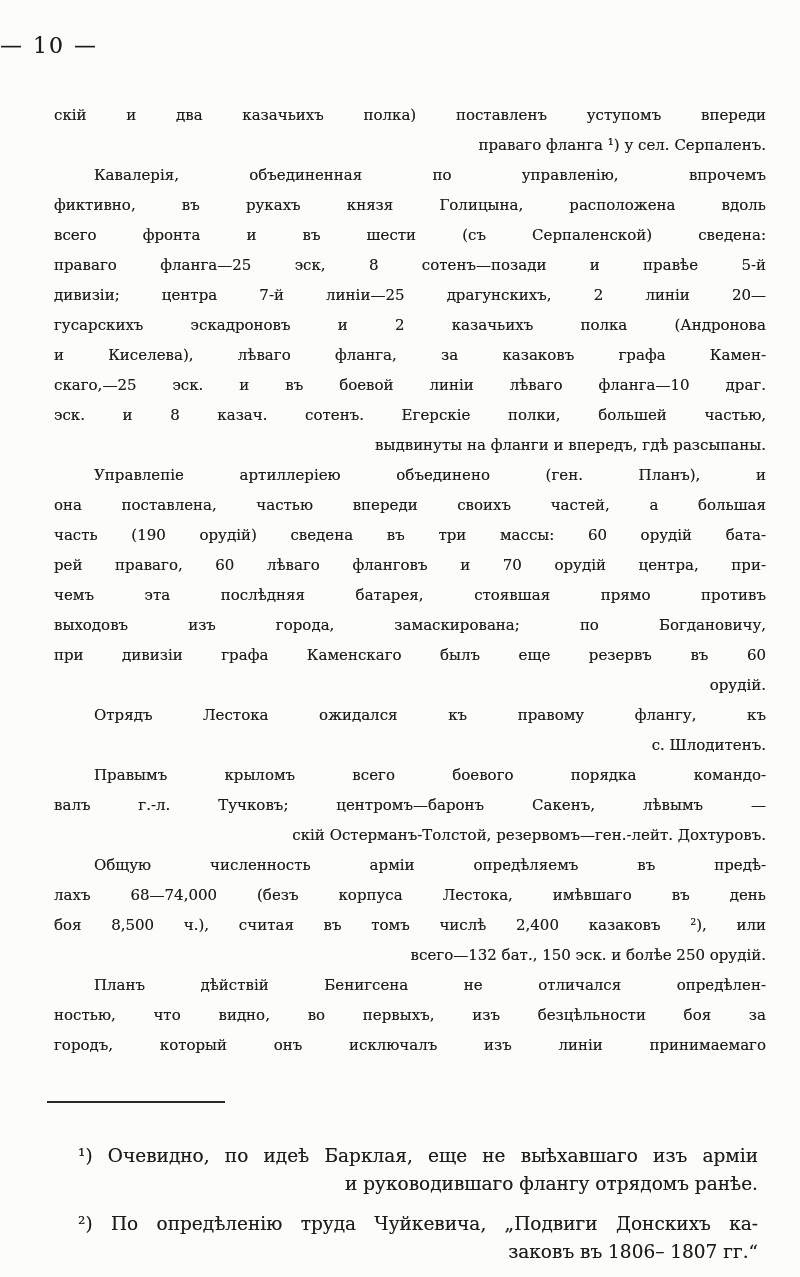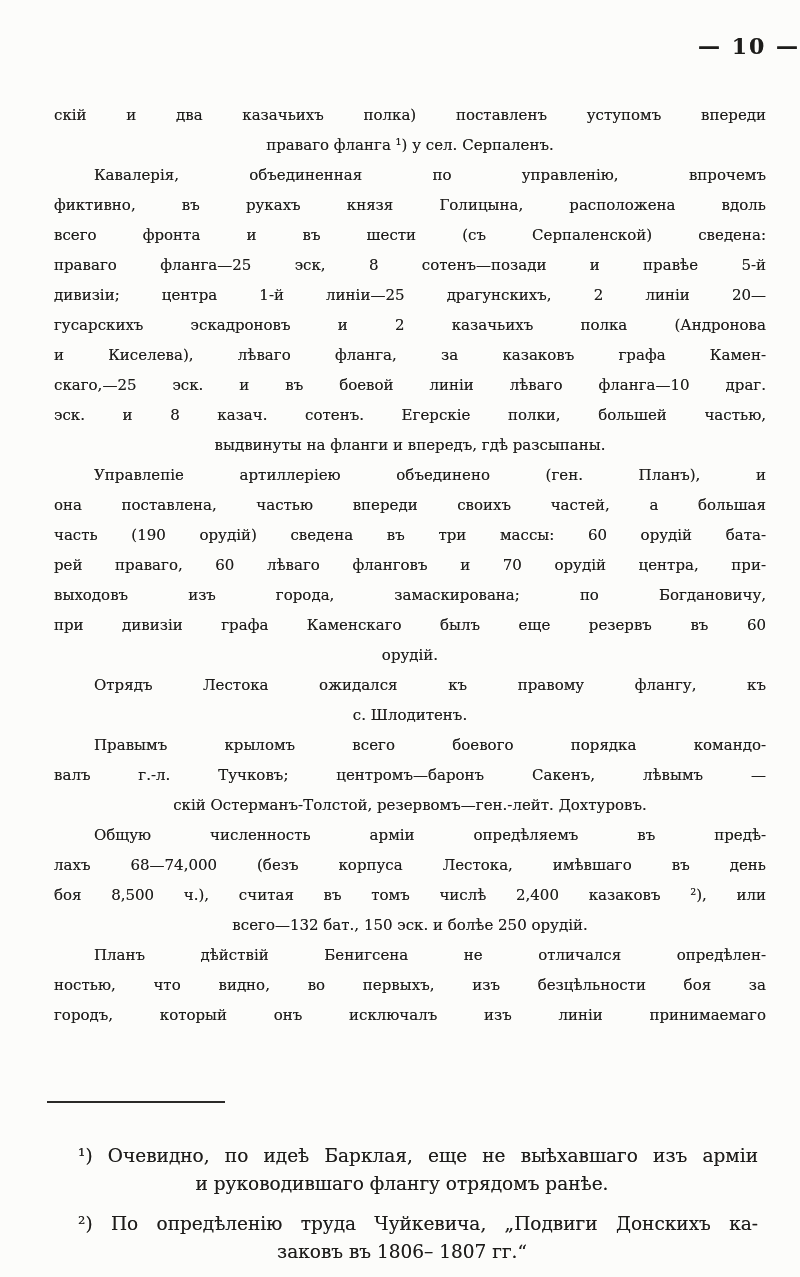--- a/index.html
+++ b/index.html
@@ -15,25 +15,24 @@
     background: #fcfcfa;
     color: #1d1c1a;
     font-family: "DejaVu Serif", "Liberation Serif", serif;
     overflow: hidden;
   }
   .page-number {
     position: absolute;
     top: 33px;
     left: 0;
     width: 100%;
-    text-align: right;
+    text-align: left;
     font-size: 22px;
     letter-spacing: 2px;
     white-space: pre;
-    font-weight: bold;
   }
   .body-text {
     position: absolute;
     top: 100px;
     left: 54px;
     width: 712px;
     font-size: 15px;
     line-height: 30px;
   }
   .footnotes {
@@ -46,21 +45,21 @@
   }
   .fn-sep {
     position: absolute;
     top: 1101px;
     left: 47px;
     width: 178px;
     height: 2px;
     background: #2b2a28;
   }
   .line {
-    text-align: center;
+    text-align: right;
     overflow: hidden;
   }
   .line.just {
     text-align: justify;
     text-align-last: justify;
   }
   .line.indent {
     padding-left: 40px;
   }
   .footnotes .line.indent {
@@ -78,30 +77,31 @@
 <div class="page">
   <div class="page-number">— 10 —</div>
 
   <div class="body-text" id="body-lines">
       <div class="line just">скій и два казачьихъ полка) поставленъ уступомъ впереди</div>
       <div class="line">праваго фланга ¹) у сел. Серпаленъ.</div>
       <div class="line just indent">Кавалерія, объединенная по управленію, впрочемъ</div>
       <div class="line just">фиктивно, въ рукахъ князя Голицына, расположена вдоль</div>
       <div class="line just">всего фронта и въ шести (съ Серпаленской) сведена:</div>
       <div class="line just">праваго фланга—25 эск, 8 сотенъ—позади и правѣе 5-й</div>
-      <div class="line just">дивизіи; центра 1-й линіи—25 драгунскихъ, 2 линіи 20—</div>
+      <div class="line just">дивизіи; центра 7-й линіи—25 драгунскихъ, 2 линіи 20—</div>
       <div class="line just">гусарскихъ эскадроновъ и 2 казачьихъ полка (Андронова</div>
       <div class="line just">и Киселева), лѣваго фланга, за казаковъ графа Камен-</div>
       <div class="line just">скаго,—25 эск. и въ боевой линіи лѣваго фланга—10 драг.</div>
       <div class="line just">эск. и 8 казач. сотенъ. Егерскіе полки, большей частью,</div>
       <div class="line">выдвинуты на фланги и впередъ, гдѣ разсыпаны.</div>
       <div class="line just indent">Управлепіе артиллеріею объединено (ген. Планъ), и</div>
       <div class="line just">она поставлена, частью впереди своихъ частей, а большая</div>
       <div class="line just">часть (190 орудій) сведена въ три массы: 60 орудій бата-</div>
       <div class="line just">рей праваго, 60 лѣваго фланговъ и 70 орудій центра, при-</div>
+      <div class="line just">чемъ эта послѣдняя батарея, стоявшая прямо противъ</div>
       <div class="line just">выходовъ изъ города, замаскирована; по Богдановичу,</div>
       <div class="line just">при дивизіи графа Каменскаго былъ еще резервъ въ 60</div>
       <div class="line">орудій.</div>
       <div class="line just indent">Отрядъ Лестока ожидался къ правому флангу, къ</div>
       <div class="line">с. Шлодитенъ.</div>
       <div class="line just indent">Правымъ крыломъ всего боевого порядка командо-</div>
       <div class="line just">валъ г.-л. Тучковъ; центромъ—баронъ Сакенъ, лѣвымъ —</div>
       <div class="line">скій Остерманъ-Толстой, резервомъ—ген.-лейт. Дохтуровъ.</div>
       <div class="line just indent">Общую численность арміи опредѣляемъ въ предѣ-</div>
       <div class="line just">лахъ 68—74,000 (безъ корпуса Лестока, имѣвшаго въ день</div>

